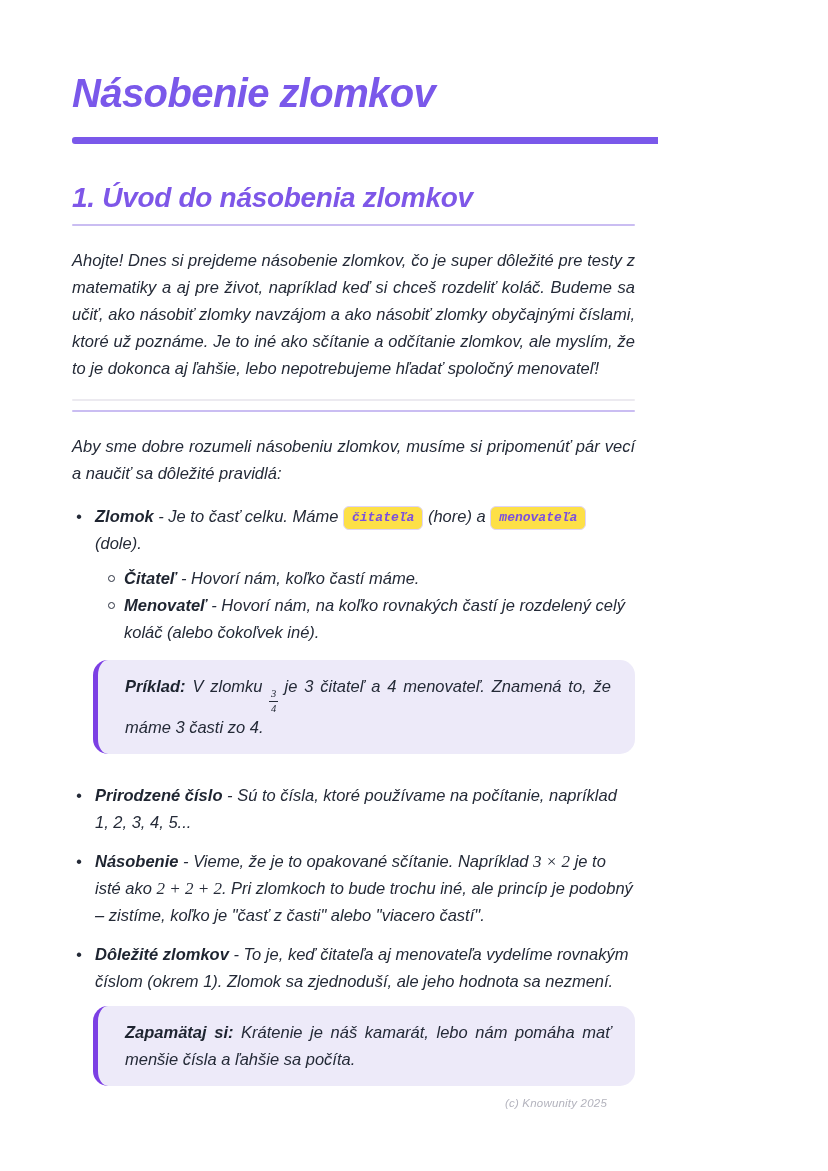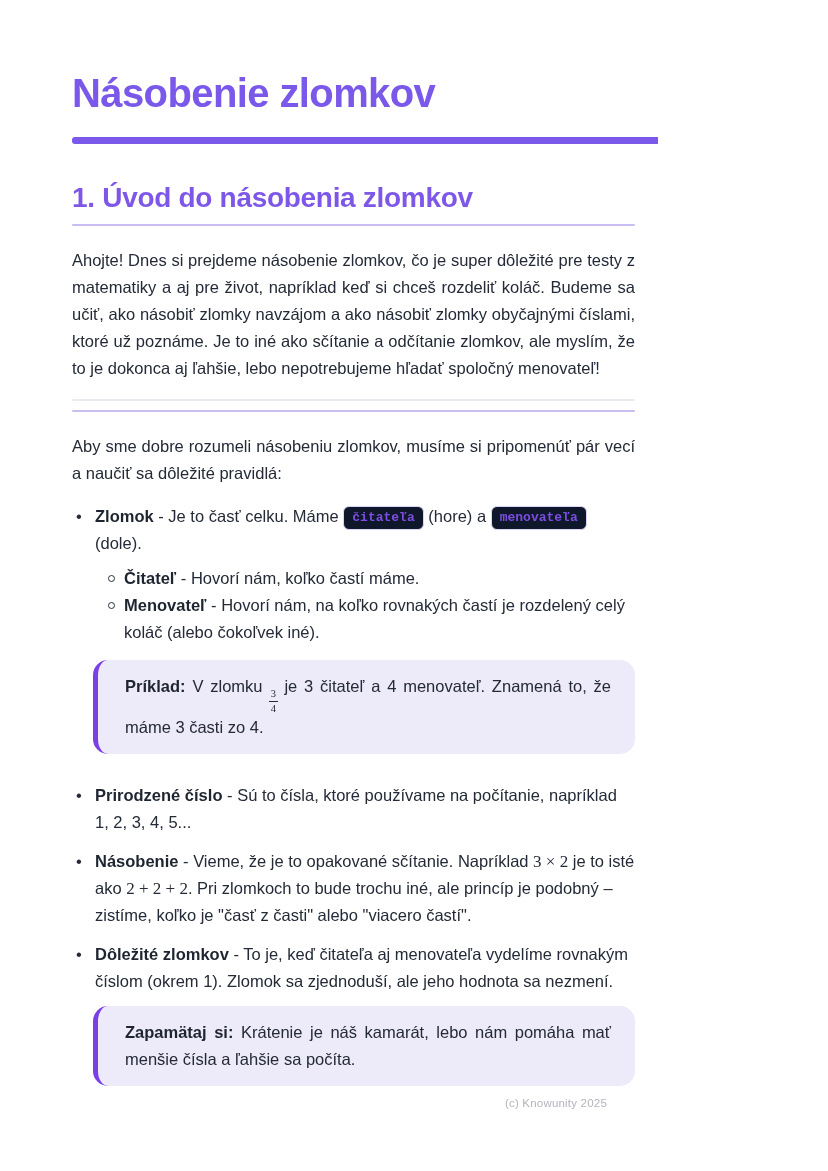--- a/index.html
+++ b/index.html
@@ -4,20 +4,21 @@
 <title>Násobenie zlomkov</title>
 <style>
   html,body{margin:0;padding:0;background:#ffffff;}
   .page{
     position:relative;
     width:658px;height:1171px;
     background:#ffffff;
     font-family:"Liberation Sans",sans-serif;
     color:#242a37;
     overflow:hidden;
+    font-style:italic;
   }
   .content{position:absolute;left:72px;top:0;width:563px;}
 
   
   h1.doc-title{
     margin:70px 0 0;
     font-size:40px;line-height:46px;
     font-weight:800;letter-spacing:-0.6px;
     color:#7a58ea;
   }
@@ -59,21 +60,21 @@
     position:absolute;left:13px;top:10px;
     width:5px;height:5px;border:1.6px solid #2b3140;border-radius:50%;
     background:transparent;
   }
 
   
   .chip{
     display:inline-block;
     font-family:"Liberation Mono",monospace;
     font-size:13px;font-weight:700;
-    color:#7a4fe0;background:#0f172a;
+    color:#7a4fe0;background:#fde047;
     border:1px solid #ded4f8;border-radius:6px;
     padding:1px 8px 2px;line-height:19px;
     white-space:nowrap;vertical-align:1px;text-align:center;
   }
 
   
   .math{font-family:"Liberation Serif",serif;font-size:17px;}
   .frac{
     display:inline-flex;flex-direction:column;align-items:center;
     vertical-align:-5px;line-height:1.1;

